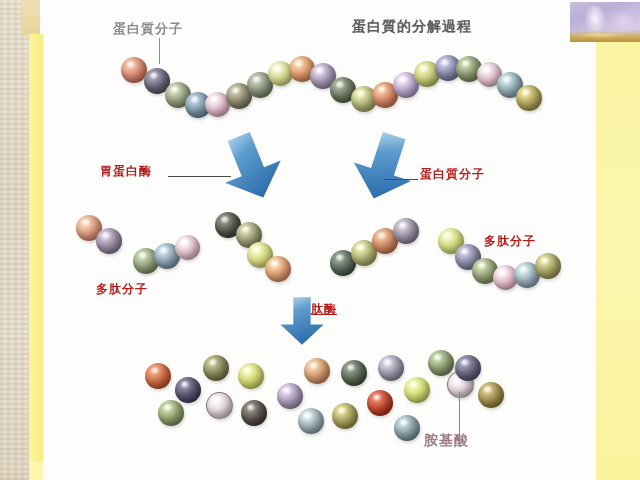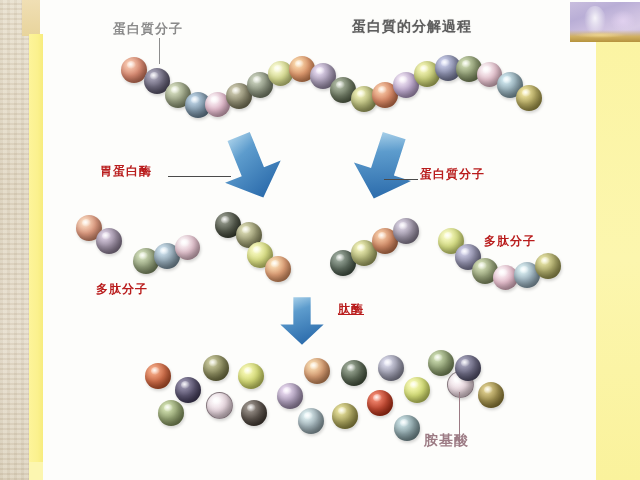--- a/index.html
+++ b/index.html
@@ -193,18 +193,18 @@
 
   <div class="lab lab-dark" style="left:100px;top:163px;">胃蛋白酶</div>
   <div class="leader leader-h" style="left:168px;top:176px;width:63px;"></div>
 
   <div class="lab lab-dark" style="left:420px;top:166px;">蛋白質分子</div>
   <div class="leader leader-h" style="left:384px;top:179px;width:34px;"></div>
 
   <div class="lab lab-dark" style="left:96px;top:281px;">多肽分子</div>
   <div class="lab lab-dark" style="left:484px;top:233px;">多肽分子</div>
 
-  <div class="lab lab-dark" style="left:338px;top:301px;text-decoration:underline;">肽酶</div>
+  <div class="lab lab-dark" style="left:311px;top:301px;text-decoration:underline;">肽酶</div>
 
   <div class="leader leader-v leader-pink" style="left:459px;top:392px;height:47px;"></div>
   <div class="lab lab-pink" style="left:424px;top:432px;">胺基酸</div>
 
 </div>
 
 </body></html>

